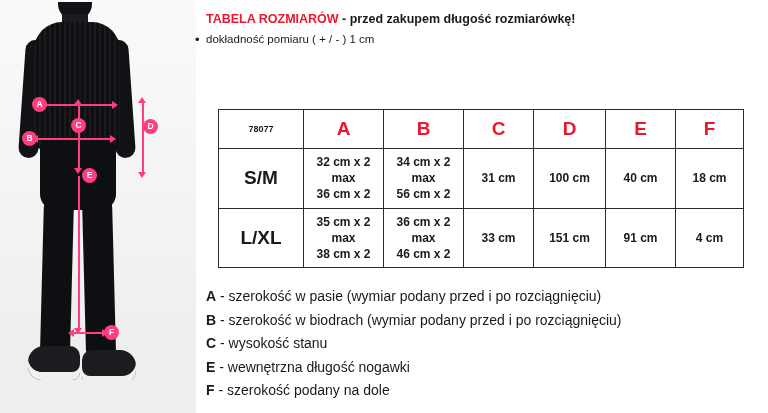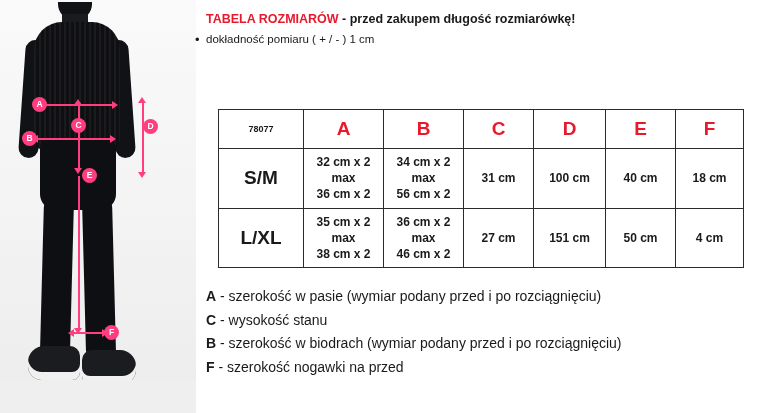--- a/index.html
+++ b/index.html
@@ -368,29 +368,30 @@
           <td class="cell">18 cm</td>
         </tr>
         <tr>
           <td class="size-label cell-tall">L/XL</td>
           <td class="cell multi">35 cm x 2
 max
 38 cm x 2</td>
           <td class="cell multi">36 cm x 2
 max
 46 cm x 2</td>
-          <td class="cell">27 cm</td>
+          <td class="cell">33 cm</td>
           <td class="cell">151 cm</td>
-          <td class="cell">50 cm</td>
+          <td class="cell">91 cm</td>
           <td class="cell">4 cm</td>
         </tr>
       </tbody>
     </table>
 
     <div class="legend">
       <div class="legend-row"><b>A</b><span> - szerokość w pasie (wymiar podany przed i po rozciągnięciu)</span></div>
+      <div class="legend-row"><b>B</b><span> - szerokość w biodrach (wymiar podany przed i po rozciągnięciu)</span></div>
       <div class="legend-row"><b>C</b><span> - wysokość stanu</span></div>
-      <div class="legend-row"><b>B</b><span> - szerokość w biodrach (wymiar podany przed i po rozciągnięciu)</span></div>
-      <div class="legend-row"><b>F</b><span> - szerokość nogawki na przed</span></div>
+      <div class="legend-row"><b>E</b><span> - wewnętrzna długość nogawki</span></div>
+      <div class="legend-row"><b>F</b><span> - szerokość podany na dole</span></div>
     </div>
 
   </div>
 </div>
 
 </body></html>

